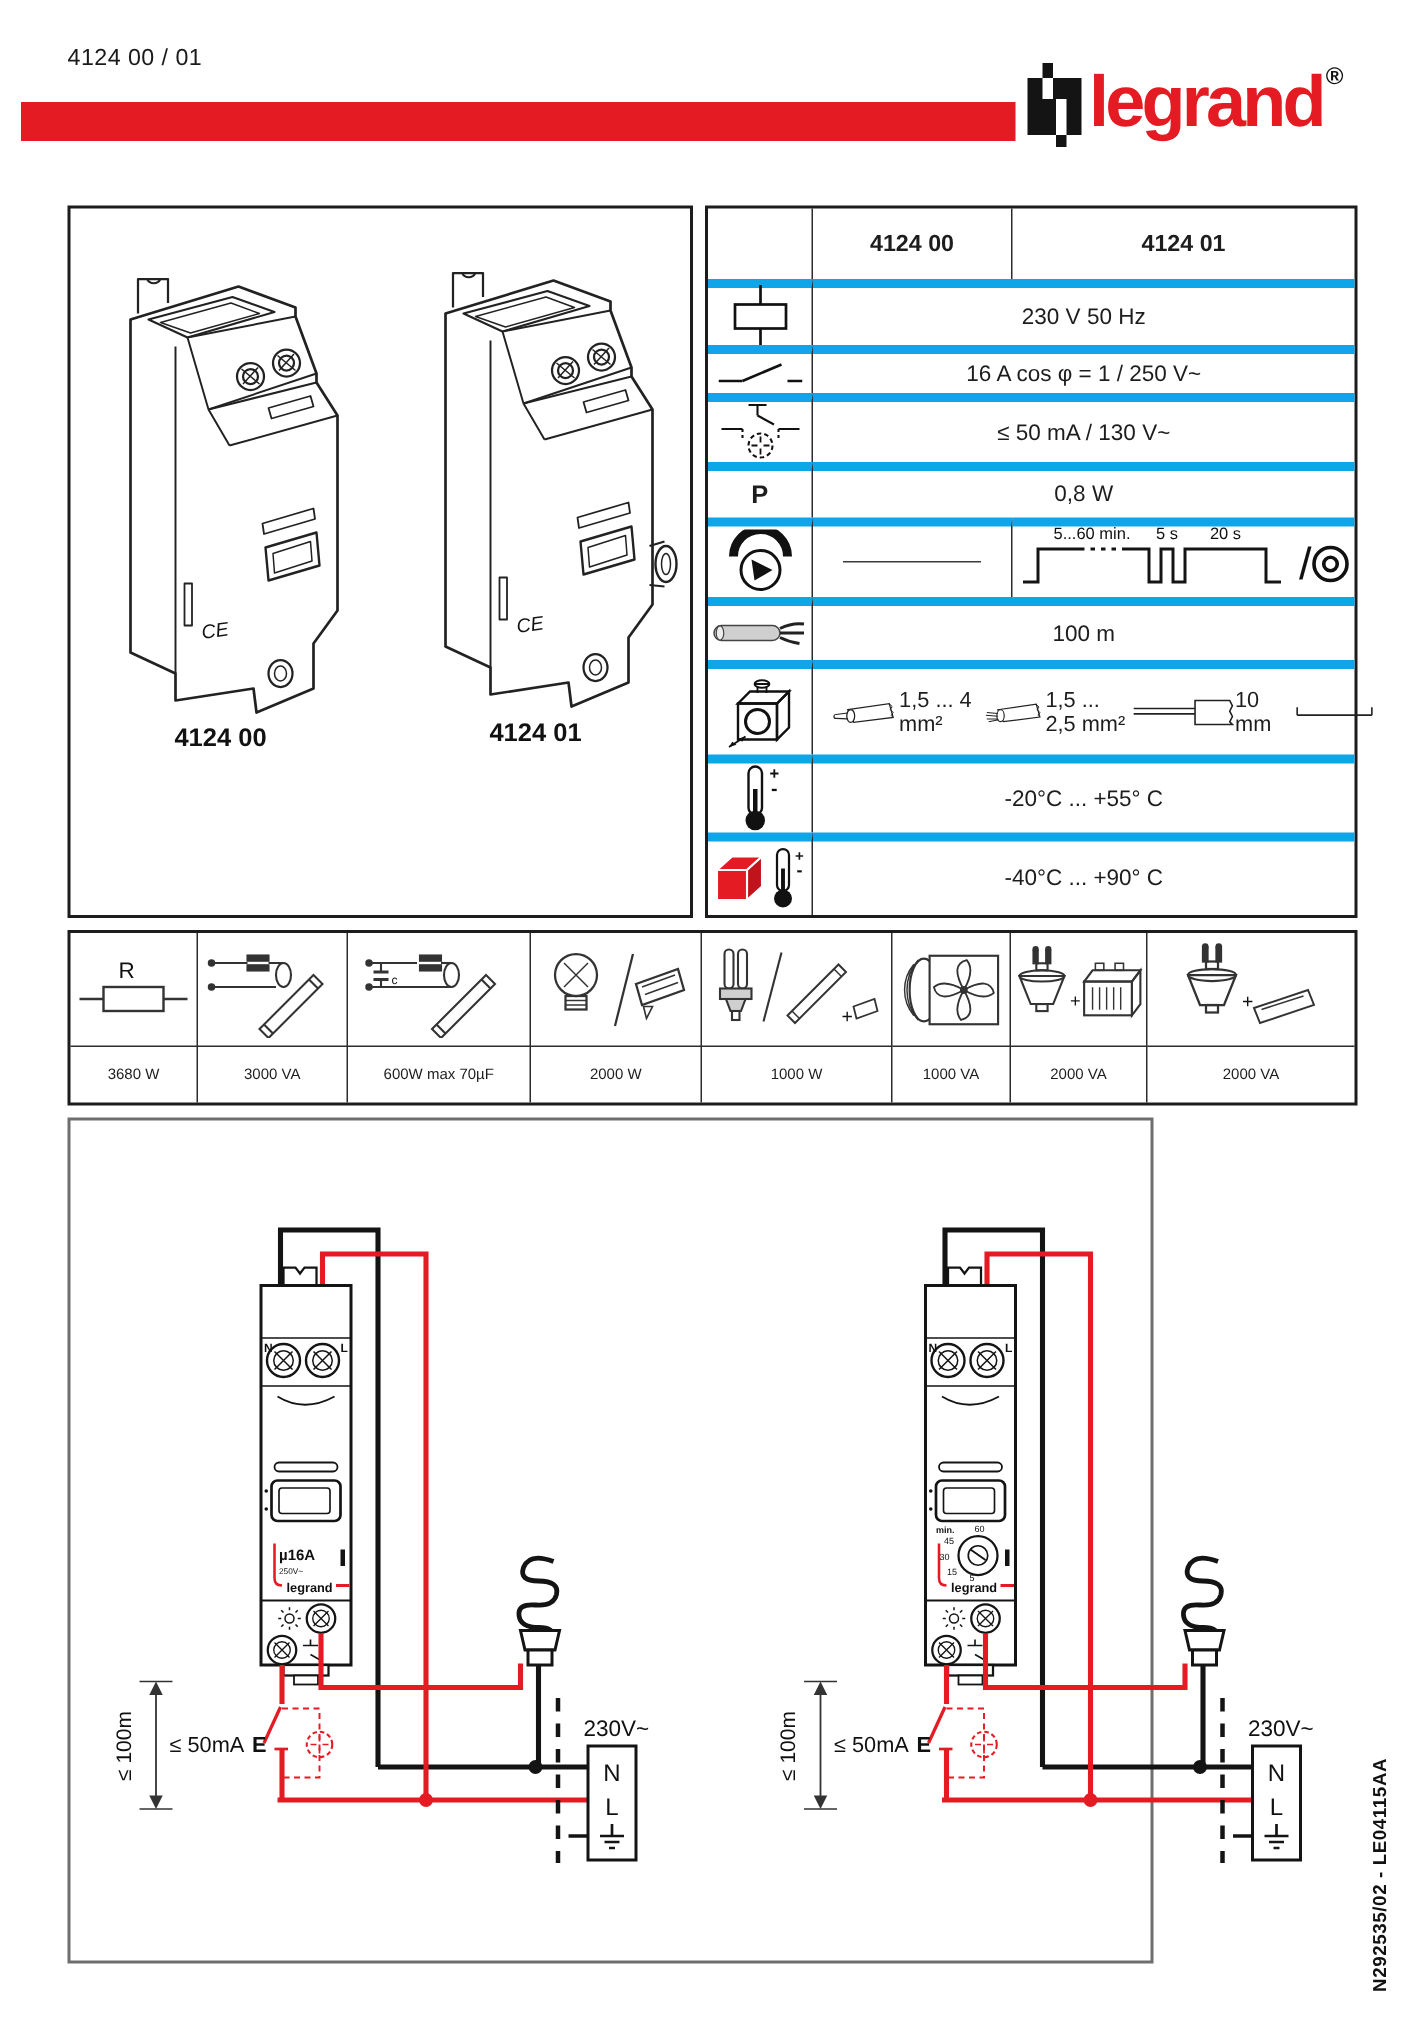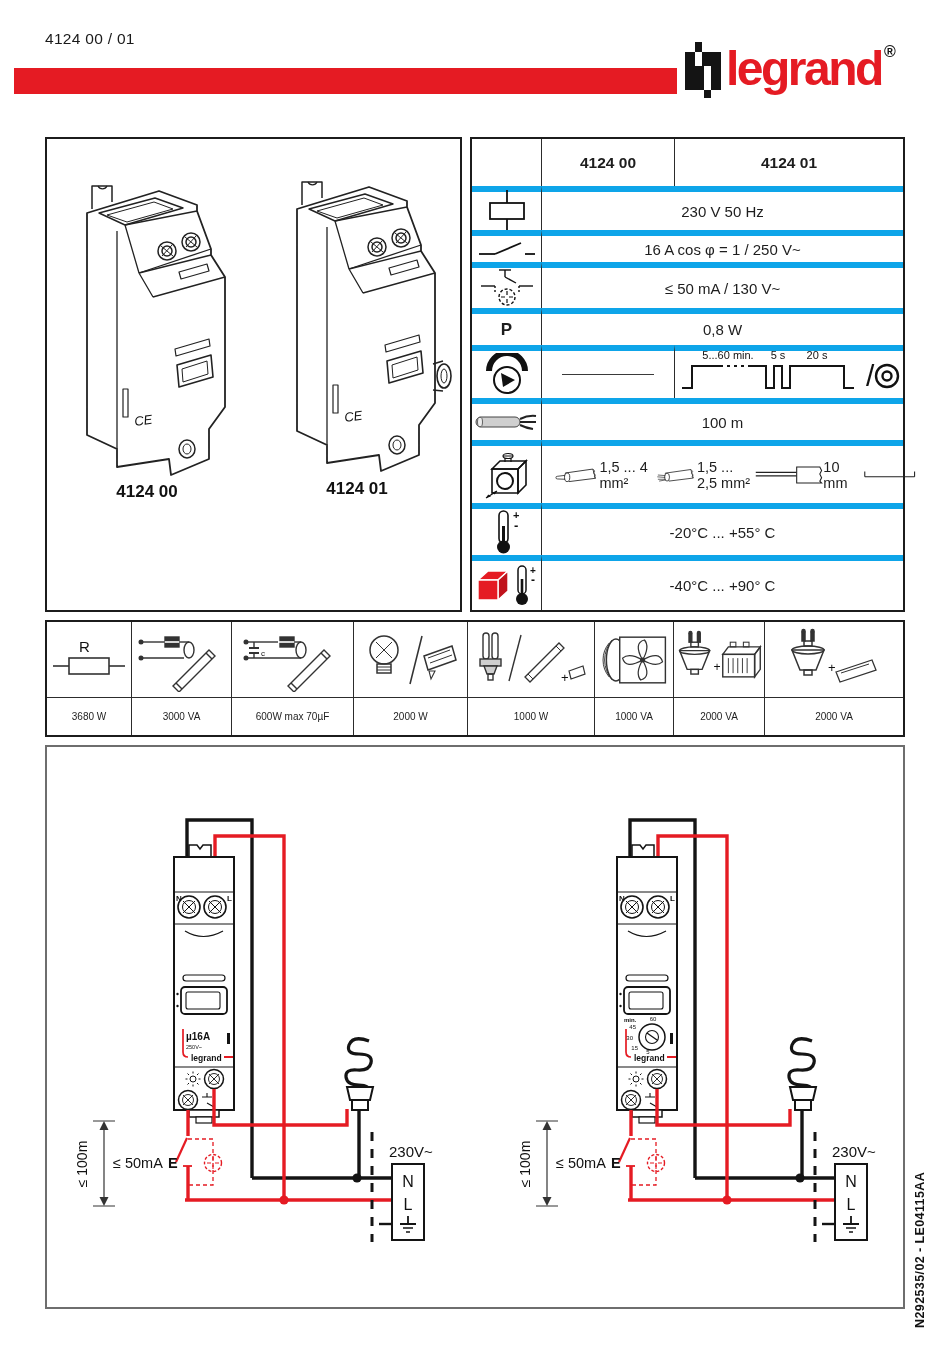--- a/index.html
+++ b/index.html
@@ -25,21 +25,21 @@
   .p-icon{font-weight:bold;font-size:17px;}
   .wire-row{display:flex;align-items:center;justify-content:space-between;width:100%;padding:0 10px;box-sizing:border-box;}
   .wire-group{display:flex;flex-direction:row;align-items:center;font-size:14.5px;}
   .dash-val{width:92px;border-top:1.5px solid #3a3a3a;}
   
   .load-table{left:45px;top:620px;width:860px;height:117px;border:2px solid #1c1c1c;box-sizing:border-box;
     display:grid;grid-template-columns:85px 100px 122px 114px 127px 79px 91px 138px;grid-template-rows:76px 37px;}
   .li{border-bottom:1px solid #2c2c2c;}
   .lv{font-size:10px;}
   
-  .wiring-panel{left:45px;top:745px;width:860px;height:564px;border:2px solid #6e6e6e;box-sizing:border-box;background:#fff;}
+  .wiring-panel{left:45px;top:745px;width:724px;height:564px;border:2px solid #6e6e6e;box-sizing:border-box;background:#fff;}
   .doc-number{left:913px;top:1168px;height:160px;writing-mode:vertical-rl;transform:rotate(180deg);
     font-size:12.5px;font-weight:bold;color:#111;letter-spacing:.4px;}
   svg{display:block;}
   svg text{font-family:"Liberation Sans","DejaVu Sans",sans-serif;fill:#111;}
   .ln{stroke:#141414;fill:none;}
 </style>
 </head>
 <body>
 
 <div class="page">

